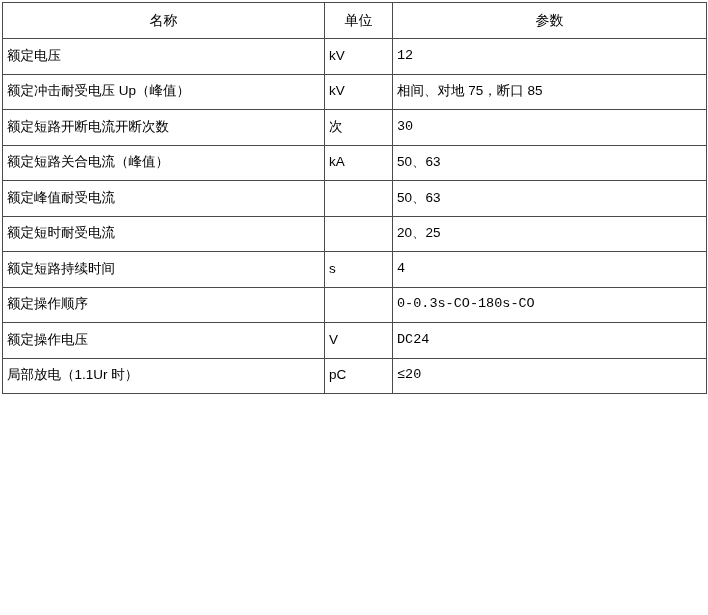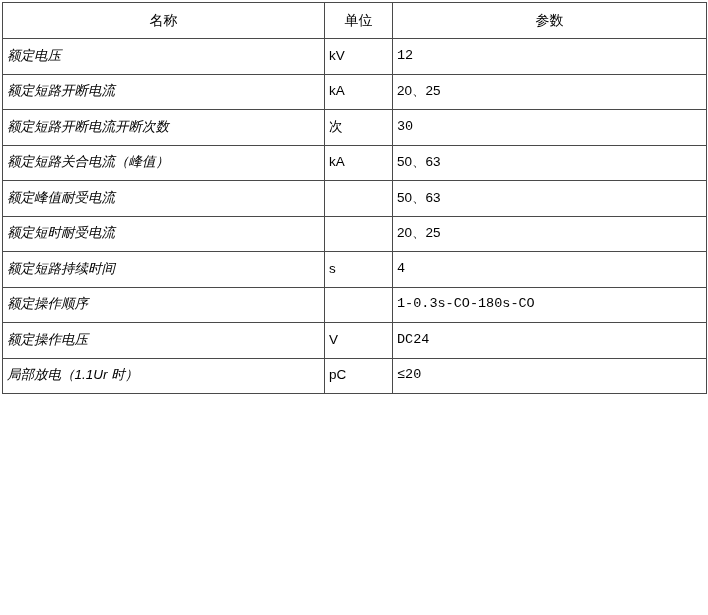--- a/index.html
+++ b/index.html
@@ -36,21 +36,21 @@
     font-size: 13.5px;
     line-height: 1.25;
     padding: 0 4px;
     height: 35.5px;
     box-sizing: border-box;
   }
   table.spec-table thead th {
     font-size: 14px;
     height: 36px;
   }
-  .cell-name { font-size: 13.5px; font-style: italic; }
+  .cell-name { font-size: 13.5px; }
   .cell-unit { font-size: 13px; font-family: "Liberation Sans", sans-serif; }
   .cell-param { font-size: 13px; }
   .mono { font-family: "Liberation Mono", monospace; font-size: 12.5px; letter-spacing: 0px; }
 </style>
 </head>
 <body>
 
 <div class="table-wrap">
   <table class="spec-table">
     <colgroup>
@@ -65,23 +65,23 @@
         <th>参数</th>
       </tr>
     </thead>
     <tbody id="table-body">
         <tr>
           <td class="cell-name">额定电压</td>
           <td class="cell-unit">kV</td>
           <td class="cell-param mono">12</td>
         </tr>
         <tr>
-          <td class="cell-name">额定短路开断电流</td>
-          <td class="cell-unit">kA</td>
-          <td class="cell-param">20、25</td>
+          <td class="cell-name">额定冲击耐受电压 Up（峰值）</td>
+          <td class="cell-unit">kV</td>
+          <td class="cell-param">相间、对地 75，断口 85</td>
         </tr>
         <tr>
           <td class="cell-name">额定短路开断电流开断次数</td>
           <td class="cell-unit">次</td>
           <td class="cell-param mono">30</td>
         </tr>
         <tr>
           <td class="cell-name">额定短路关合电流（峰值）</td>
           <td class="cell-unit">kA</td>
           <td class="cell-param">50、63</td>
@@ -97,21 +97,21 @@
           <td class="cell-param">20、25</td>
         </tr>
         <tr>
           <td class="cell-name">额定短路持续时间</td>
           <td class="cell-unit">s</td>
           <td class="cell-param mono">4</td>
         </tr>
         <tr>
           <td class="cell-name">额定操作顺序</td>
           <td class="cell-unit"></td>
-          <td class="cell-param mono">1-0.3s-CO-180s-CO</td>
+          <td class="cell-param mono">0-0.3s-CO-180s-CO</td>
         </tr>
         <tr>
           <td class="cell-name">额定操作电压</td>
           <td class="cell-unit">V</td>
           <td class="cell-param mono">DC24</td>
         </tr>
         <tr>
           <td class="cell-name">局部放电（1.1Ur 时）</td>
           <td class="cell-unit">pC</td>
           <td class="cell-param mono">≤20</td>

